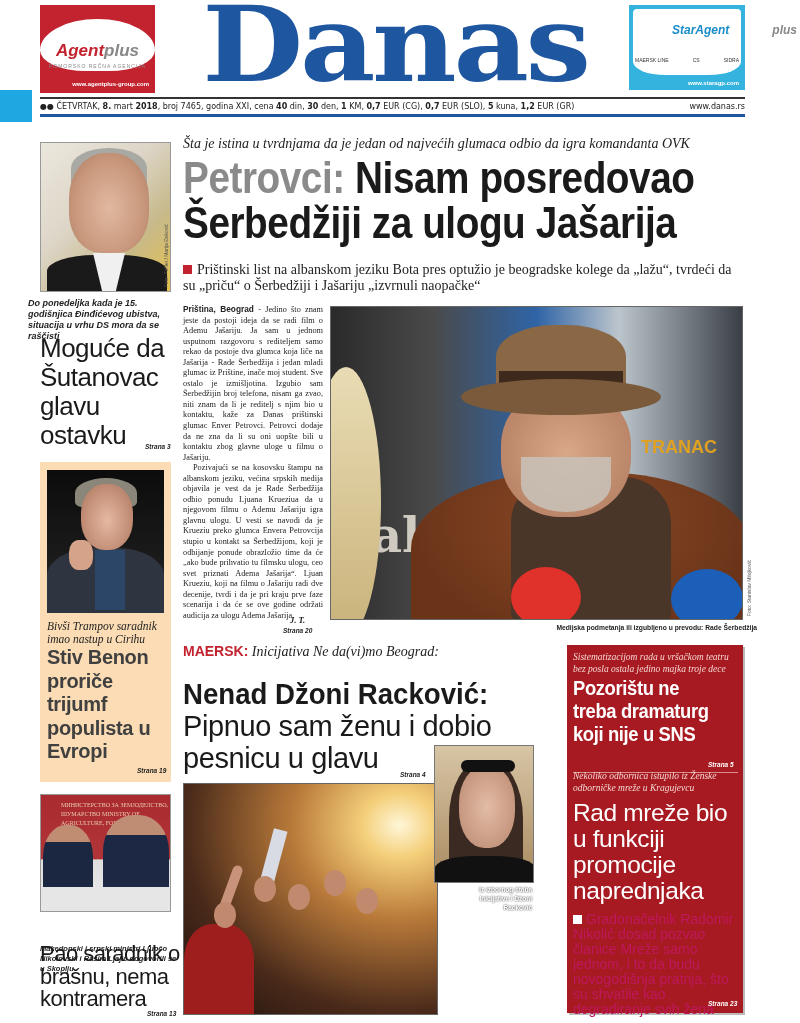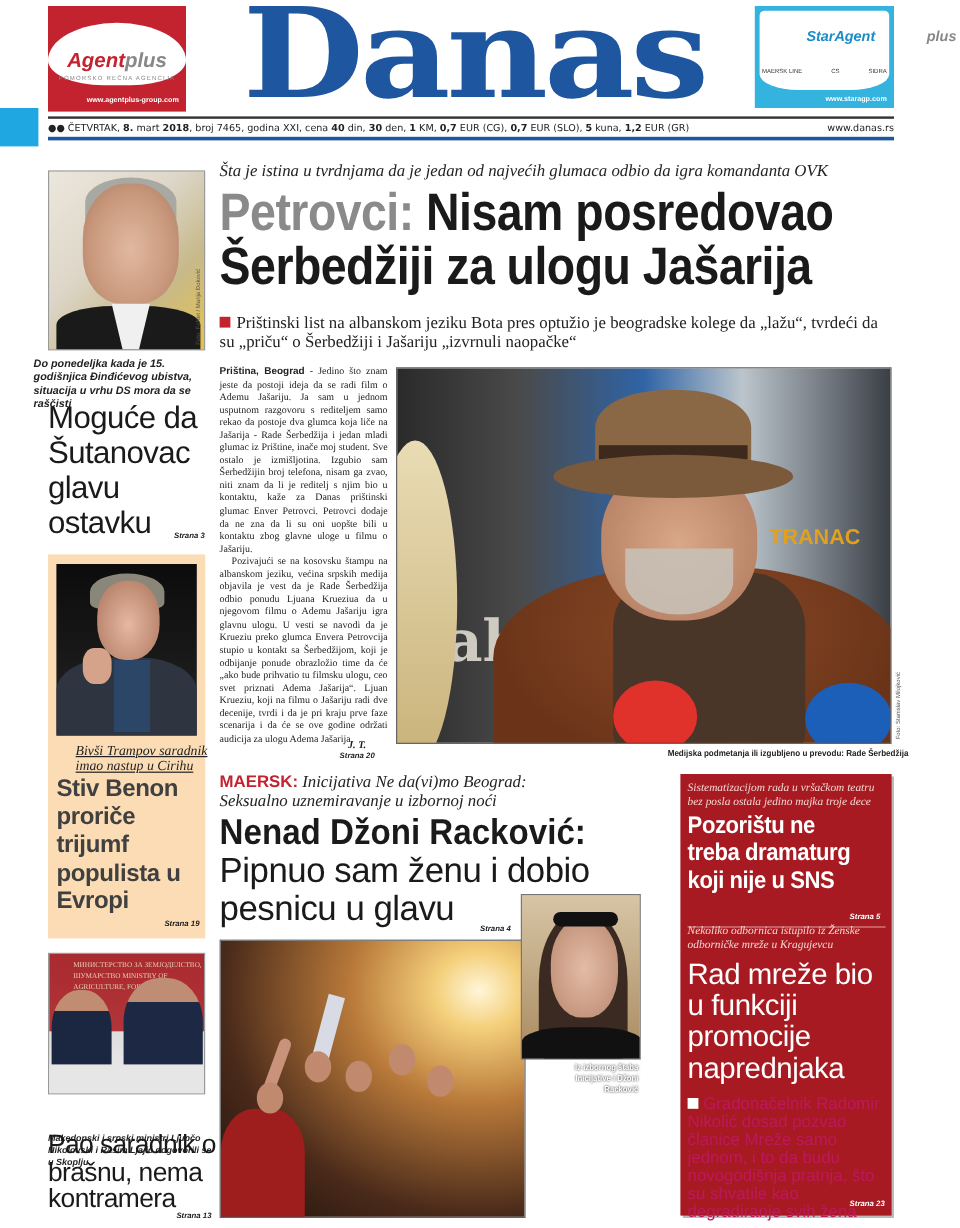--- a/index.html
+++ b/index.html
@@ -47,21 +47,21 @@
   .h-sut { left: 40px; top: 334px; width: 135px; font-size: 26px; line-height: 29px; letter-spacing: -0.5px; }
   .s-sut { left: 145px; top: 443px; }
 
   .benon-box { left: 40px; top: 462px; width: 131px; height: 320px; background: #fbdcb4; }
   .photo-benon { left: 47px; top: 470px; width: 117px; height: 143px; background: linear-gradient(180deg, #0c0c0c 0%, #1a1a1a 60%, #2b2b2b 100%); }
   .photo-benon .face { position: absolute; left: 34px; top: 14px; width: 52px; height: 66px; border-radius: 45%; background: radial-gradient(ellipse at 50% 55%, #e6b8a2, #b78169 80%); }
   .photo-benon .hair { position: absolute; left: 28px; top: 8px; width: 62px; height: 30px; border-radius: 50% 50% 20% 20%; background: #8a8679; }
   .photo-benon .body { position: absolute; left: 0px; top: 78px; width: 117px; height: 70px; background: #2e3440; border-radius: 40% 40% 0 0; }
   .photo-benon .shirt { position: absolute; left: 48px; top: 80px; width: 30px; height: 60px; background: #2c4668; }
   .photo-benon .hand { position: absolute; left: 22px; top: 70px; width: 24px; height: 30px; border-radius: 40%; background: #d5a38a; }
-  .k-ben { left: 63px; top: 620px; width: 120px; text-decoration: underline; }
+  .k-ben { left: 47px; top: 620px; width: 120px; }
   .h-ben { left: 47px; top: 646px; width: 125px; font-size: 20px; line-height: 23.5px; letter-spacing: -0.3px; }
   .s-ben { left: 137px; top: 767px; }
 
   .photo-mk { left: 40px; top: 794px; width: 131px; height: 118px; background: linear-gradient(180deg, #a92a2f 0%, #b13538 55%, #ddd 56%, #eee 100%); border: 1px solid #999; }
   .photo-mk .banner { position: absolute; left: 20px; top: 6px; width: 110px; font-family: "Liberation Serif", serif; font-size: 6px; line-height: 9px; color: #e9c9b0; }
   .photo-mk .p1 { position: absolute; left: 2px; top: 30px; width: 50px; height: 70px; border-radius: 45% 45% 10% 10%; background: linear-gradient(180deg, #c08c72 0 25%, #1b2740 25% 100%); }
   .photo-mk .p2 { position: absolute; left: 62px; top: 20px; width: 66px; height: 80px; border-radius: 45% 45% 10% 10%; background: linear-gradient(180deg, #bf8d74 0 25%, #1c2844 25% 100%); }
   .photo-mk .table { position: absolute; left: 0; top: 92px; width: 131px; height: 26px; background: #e6e6e6; }
   .k-mk { left: 40px; top: 944px; width: 140px; font-size: 7.5px; line-height: 10px; }
   .h-mk { left: 40px; top: 943px; width: 140px; font-size: 22px; line-height: 22.5px; letter-spacing: -0.5px; }
@@ -231,21 +231,20 @@
     <div class="hat-band"></div>
     <div class="hat-brim"></div>
   <div class="mic-red"></div>
     <div class="mic-blue"></div>
 </div>
 <div class="abs credit-vert credit-rade">Foto: Stanislav Milojković</div>
 <div class="abs caption-rade">Medijska podmetanja ili izgubljeno u prevodu: Rade Šerbedžija</div>
 
 <div class="abs rack-kicker">
   <span class="tag">MAERSK:</span><span> Inicijativa Ne da(vi)mo Beograd:</span><br>
-  <span>Seksualno uznemiravanje u izbornoj noći</span>
 </div>
 <div class="abs rack-head1">Nenad Džoni Racković:</div>
 <div class="abs rack-head2">Pipnuo sam ženu i dobio pesnicu u glavu</div>
 <div class="abs strana s-rack">Strana 4</div>
 
 <div class="abs photo photo-crowd">
   <div class="red"></div>
     <div class="flag"></div>
     <div class="arm"></div>
   <div class="head" style="left:30px; top:118px;"></div>

